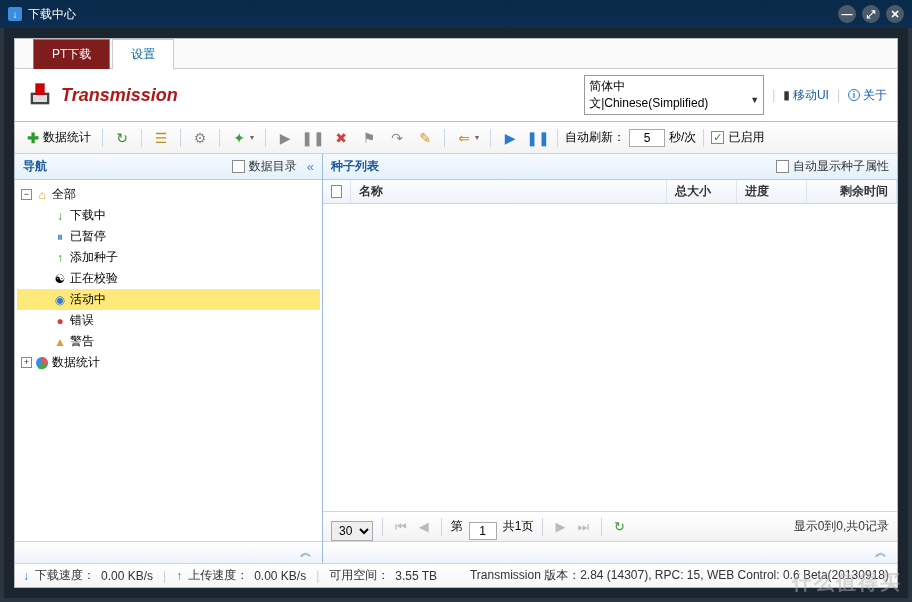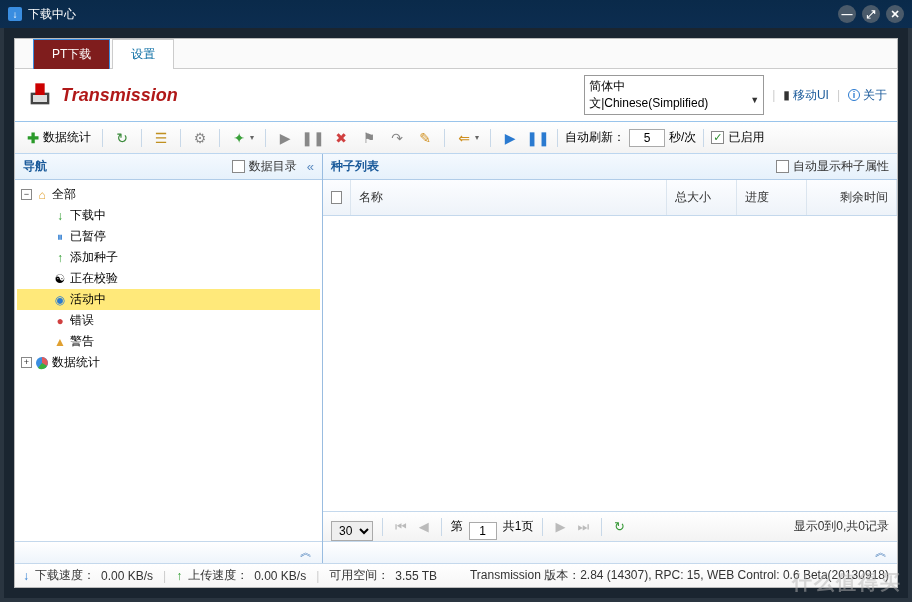--- a/index.html
+++ b/index.html
@@ -33,21 +33,21 @@
 .panel-header-right { margin-left: auto; display: flex; align-items: center; gap: 4px; color: #333; font-weight: normal; }
 .checkbox { width: 13px; height: 13px; border: 1px solid #888; background: #fff; display: inline-block; }
 .tree { flex: 1; padding: 4px 2px; overflow: auto; }
 .tree-row { display: flex; align-items: center; padding: 2px 4px; cursor: pointer; gap: 3px; }
 .tree-row.active { background: #ffe97a; }
 .tree-indent2 { padding-left: 36px; }
 .tree-toggle { width: 11px; height: 11px; border: 1px solid #888; display: flex; align-items: center; justify-content: center; font-size: 9px; line-height: 1; color: #333; background: #fff; }
 .tree-icon { width: 14px; height: 14px; display: flex; align-items: center; justify-content: center; font-size: 12px; }
 .collapse-bar { height: 22px; background: linear-gradient(#fff,#eef4fb); border-top: 1px solid #c4d8ec; display: flex; align-items: center; justify-content: flex-end; padding-right: 10px; color: #5a8ac0; cursor: pointer; }
 .list-panel { flex: 1; display: flex; flex-direction: column; }
-.grid-header { display: flex; background: linear-gradient(#fcfdff,#eef3f9); border-bottom: 1px solid #c4d8ec; height: 36px; }
+.grid-header { display: flex; background: linear-gradient(#fcfdff,#eef3f9); border-bottom: 1px solid #c4d8ec; height: 24px; font-weight: bold; }
 .grid-header > div { border-right: 1px solid #dbe5ef; padding: 4px 8px; color: #333; display: flex; align-items: center; }
 .grid-body { flex: 1; background: #fff; }
 .pager { height: 30px; border-top: 1px solid #c4d8ec; background: linear-gradient(#fff,#f3f3f3); display: flex; align-items: center; padding: 0 8px; gap: 6px; }
 .pager select, .pager input { border: 1px solid #aaa; padding: 1px 3px; font-size: 12px; margin-top: 8px; }
 .pager input { width: 28px; text-align: center; }
 .pager .nav-btn { color: #6a8ab0; cursor: pointer; padding: 0 3px; font-size: 13px; }
 .pager .nav-btn.disabled { color: #bbb; }
 .pager-right { margin-left: auto; color: #333; }
 .statusbar { height: 24px; border-top: 1px solid #c4d8ec; background: linear-gradient(#fff,#f6f6f6); display: flex; align-items: center; padding: 0 8px; gap: 6px; color: #333; }
 .statusbar .sep2 { color: #ccc; margin: 0 4px; }

